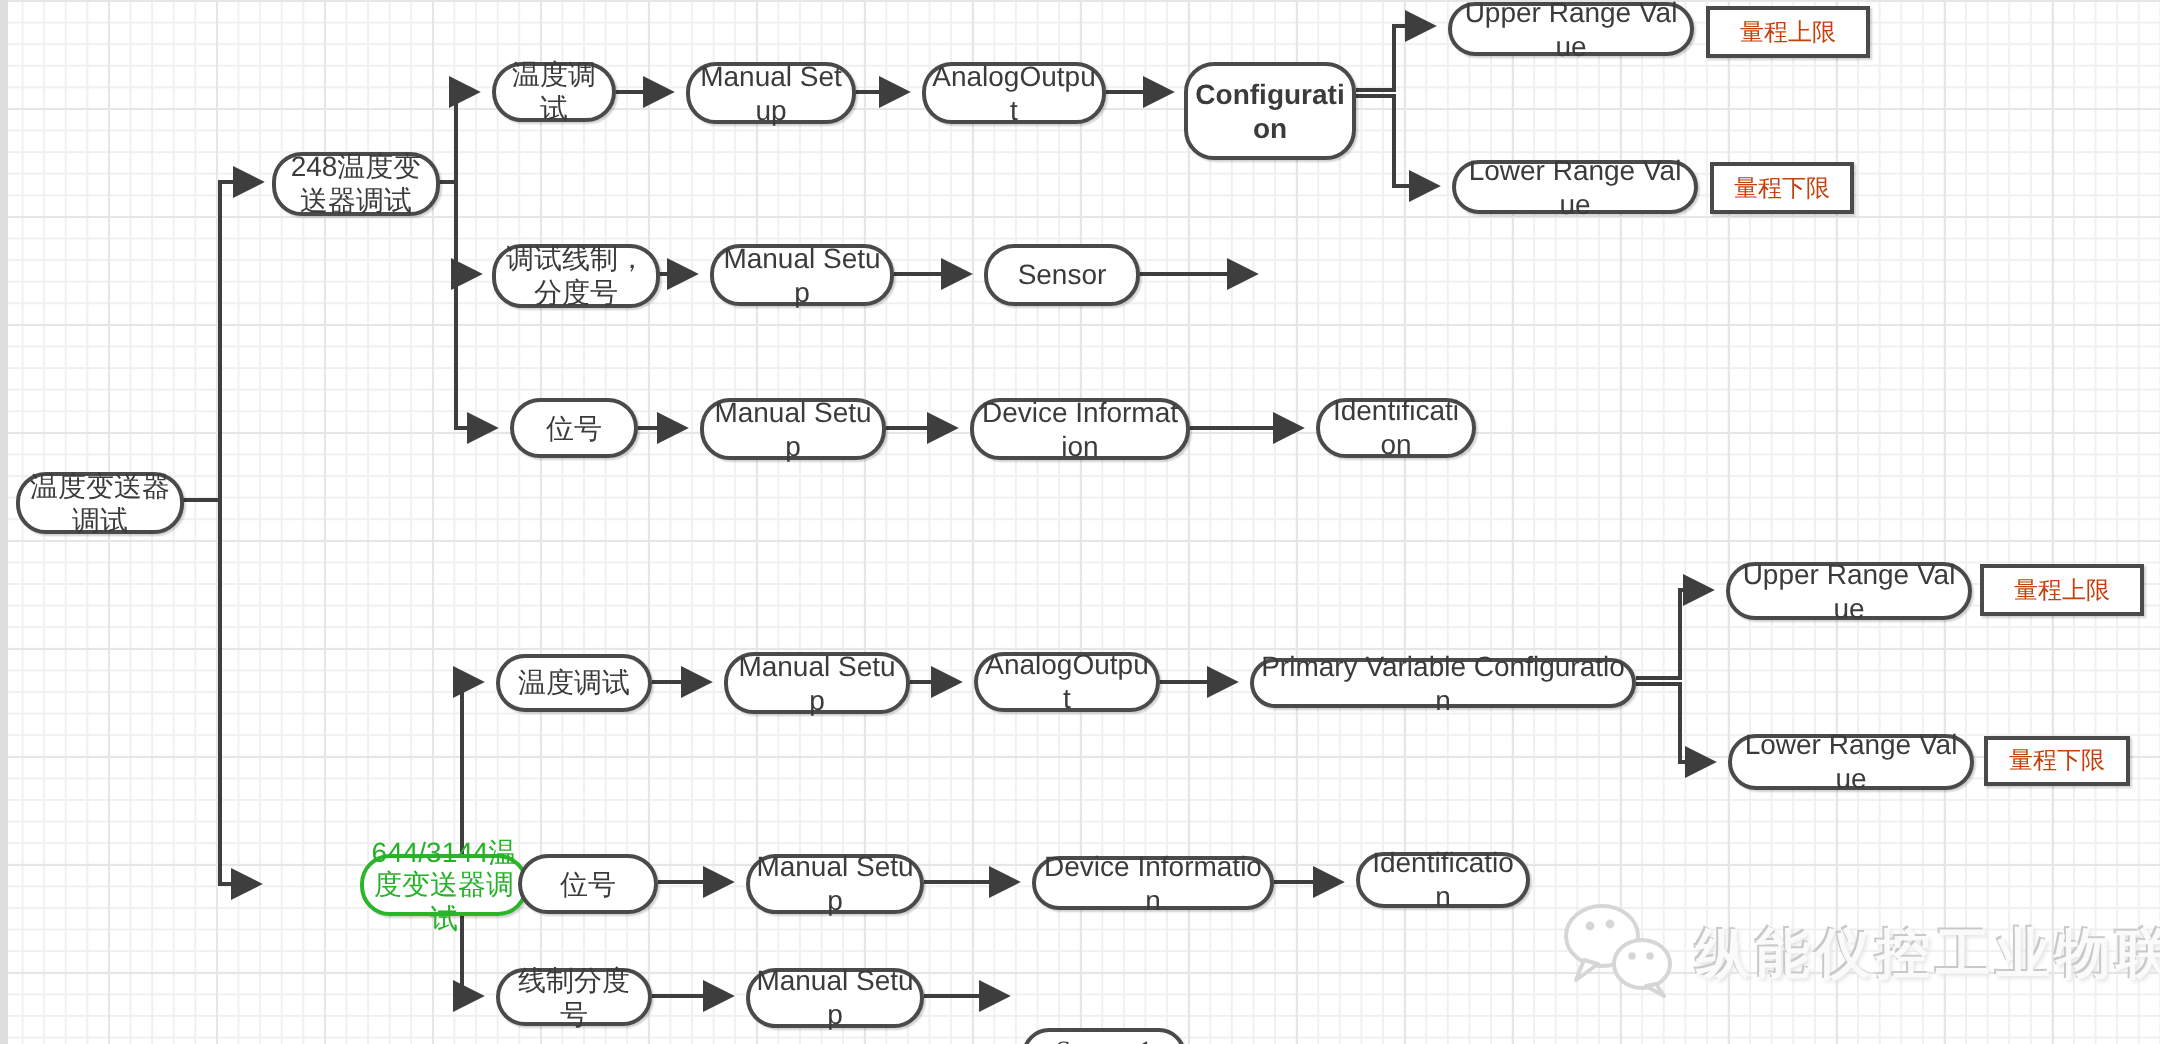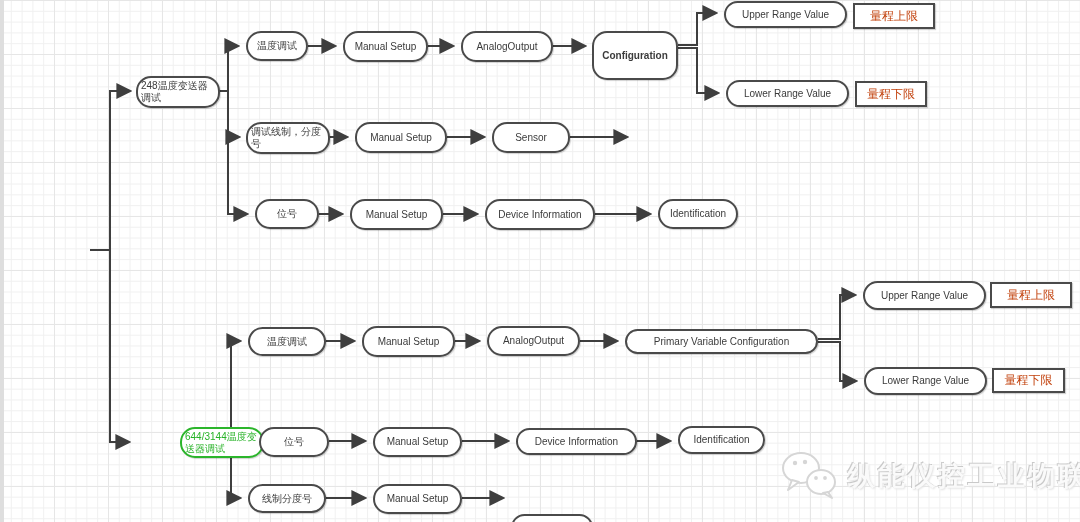--- a/index.html
+++ b/index.html
@@ -12,22 +12,22 @@
       linear-gradient(to bottom, #e6e6e6 1px, transparent 1px),
       linear-gradient(to right, #f0f0f0 1px, transparent 1px),
       linear-gradient(to bottom, #f0f0f0 1px, transparent 1px);
     background-size:54px 54px,54px 54px,10.8px 10.8px,10.8px 10.8px;
   }
   .left-edge{position:absolute;left:0;top:0;width:4px;height:522px;background:#dedede;}
   svg.connectors{position:absolute;left:0;top:0;pointer-events:none;}
   .node{
     position:absolute;box-sizing:border-box;
     background:#fff;border:2px solid #4a4a4a;border-radius:15px;
-    display:flex;align-items:center;justify-content:center;
-    font-size:10px;color:#3b3b3b;line-height:1.18;
+    display:flex;align-items:center;justify-content:center;text-align:center;
+    font-size:14px;color:#3b3b3b;line-height:1.18;
     padding:1px 3px;box-shadow:1px 1px 1px rgba(0,0,0,0.18);
     word-break:break-all;
   }
   .node.green{border-color:#2bb52b;color:#26b226;margin-left:44px;}
   .note{
     position:absolute;box-sizing:border-box;
     background:#fff;border:2px solid #4a4a4a;border-radius:0;
     display:flex;align-items:center;justify-content:center;text-align:center;
     font-size:12px;color:#c2410c;box-shadow:1px 1px 1px rgba(0,0,0,0.18);
   }
@@ -89,20 +89,21 @@
 
       <path d="M329,441 L365,441" marker-end="url(#arw)"></path>
       <path d="M462,441 L508,441" marker-end="url(#arw)"></path>
       <path d="M637,441 L670,441" marker-end="url(#arw)"></path>
 
       <path d="M326,498 L365,498" marker-end="url(#arw)"></path>
       <path d="M462,498 L503,498" marker-end="url(#arw)"></path>
     </g>
   </svg>
 
+  <div class="node" style="left:8px;top:236px;width:84px;height:31px;">温度变送器调试</div>
 
   <div class="node" style="left:136px;top:76px;width:84px;height:32px;">248温度变送器调试</div>
 
   <div class="node" style="left:246px;top:31px;width:62px;height:30px;">温度调试</div>
   <div class="node" style="left:343px;top:31px;width:85px;height:31px;">Manual Setup</div>
   <div class="node" style="left:461px;top:31px;width:92px;height:31px;">AnalogOutput</div>
   <div class="node" style="left:592px;top:31px;width:86px;height:49px;font-weight:bold;">Configuration</div>
   <div class="node" style="left:724px;top:1px;width:123px;height:27px;">Upper Range Value</div>
   <div class="note" style="left:853px;top:3px;width:82px;height:26px;">量程上限</div>
   <div class="node" style="left:726px;top:80px;width:123px;height:27px;">Lower Range Value</div>

